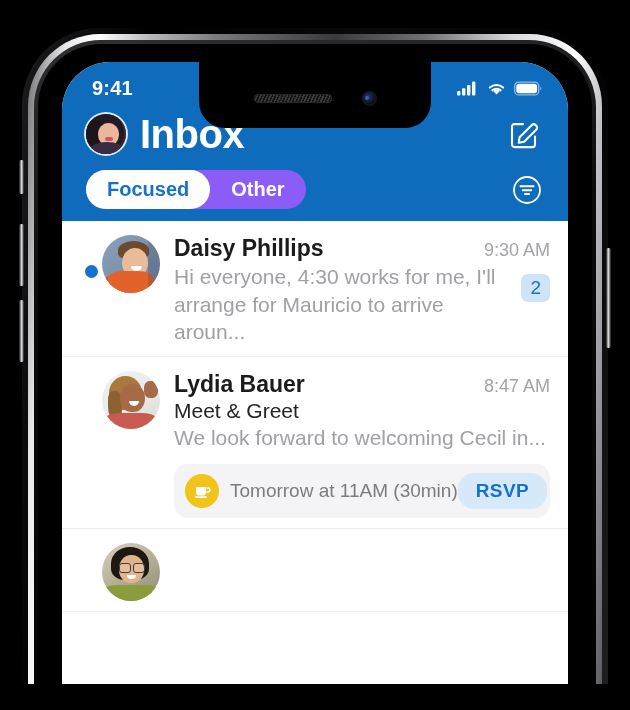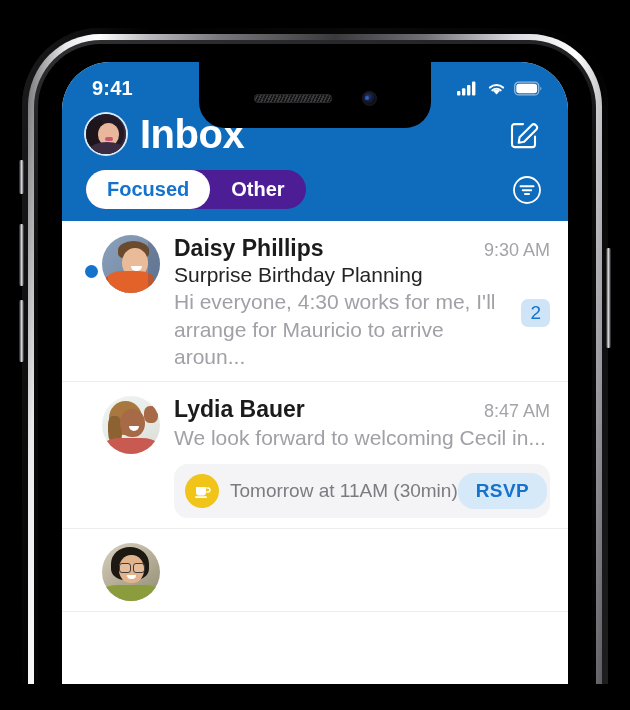--- a/index.html
+++ b/index.html
@@ -187,21 +187,21 @@
   }
 
   .pivotbar {
     display: flex;
     align-items: center;
     padding: 16px 26px 0 24px;
   }
   .pivot-group {
     display: flex;
     align-items: flex-start;
-    background: #4c1d95;
+    background: #8b5cf6;
     border-radius: 20px;
     padding: 0;
   }
   .pivot {
     font-size: 20px;
     font-weight: 700;
     padding: 8px 21px;
     border-radius: 20px;
     color: #ffffff;
     cursor: pointer;
@@ -471,21 +471,20 @@
               <span class="d-jack2"></span>
               <span class="d-jack"></span>
               <span class="d-shade"></span>
             </span>
           </div>
           <div class="row-body">
             <div class="row-top">
               <div class="sender">Daisy Phillips</div>
               <div class="time">9:30 AM</div>
             </div>
-            <div class="subject">Surprise Birthday Planning</div>
             <div class="preview-wrap">
               <div class="preview">Hi everyone, 4:30 works for me, I'll arrange for Mauricio to arrive aroun...</div>
               <div class="count-badge">2</div>
             </div>
           </div>
         </div>
 
         <div class="row">
           <div class="dot-col"></div>
           <div class="avatar l-bg">
@@ -496,20 +495,21 @@
               <span class="l-face"></span>
               <span class="l-smile"></span>
               <span class="l-shirt"></span>
             </span>
           </div>
           <div class="row-body">
             <div class="row-top">
               <div class="sender">Lydia Bauer</div>
               <div class="time">8:47 AM</div>
             </div>
+            <div class="subject">Meet &amp; Greet</div>
             <div class="preview-wrap">
               <div class="preview">We look forward to welcoming Cecil in...</div>
             </div>
             <div class="rsvp-chip">
               <span class="chip-icon">
                 <svg width="21" height="21" viewBox="0 0 21 21">
                   <path d="M4 7 h10 v5.2 a3.4 3.4 0 0 1 -3.4 3.4 H7.4 A3.4 3.4 0 0 1 4 12.2 Z" fill="#fff"></path>
                   <path d="M14.4 8.1 h1.6 a1.9 1.9 0 0 1 0 3.8 h-1.6" fill="none" stroke="#fff" stroke-width="1.5"></path>
                   <rect x="3" y="16.2" width="12" height="1.7" rx="0.85" fill="#fff"></rect>
                 </svg>

